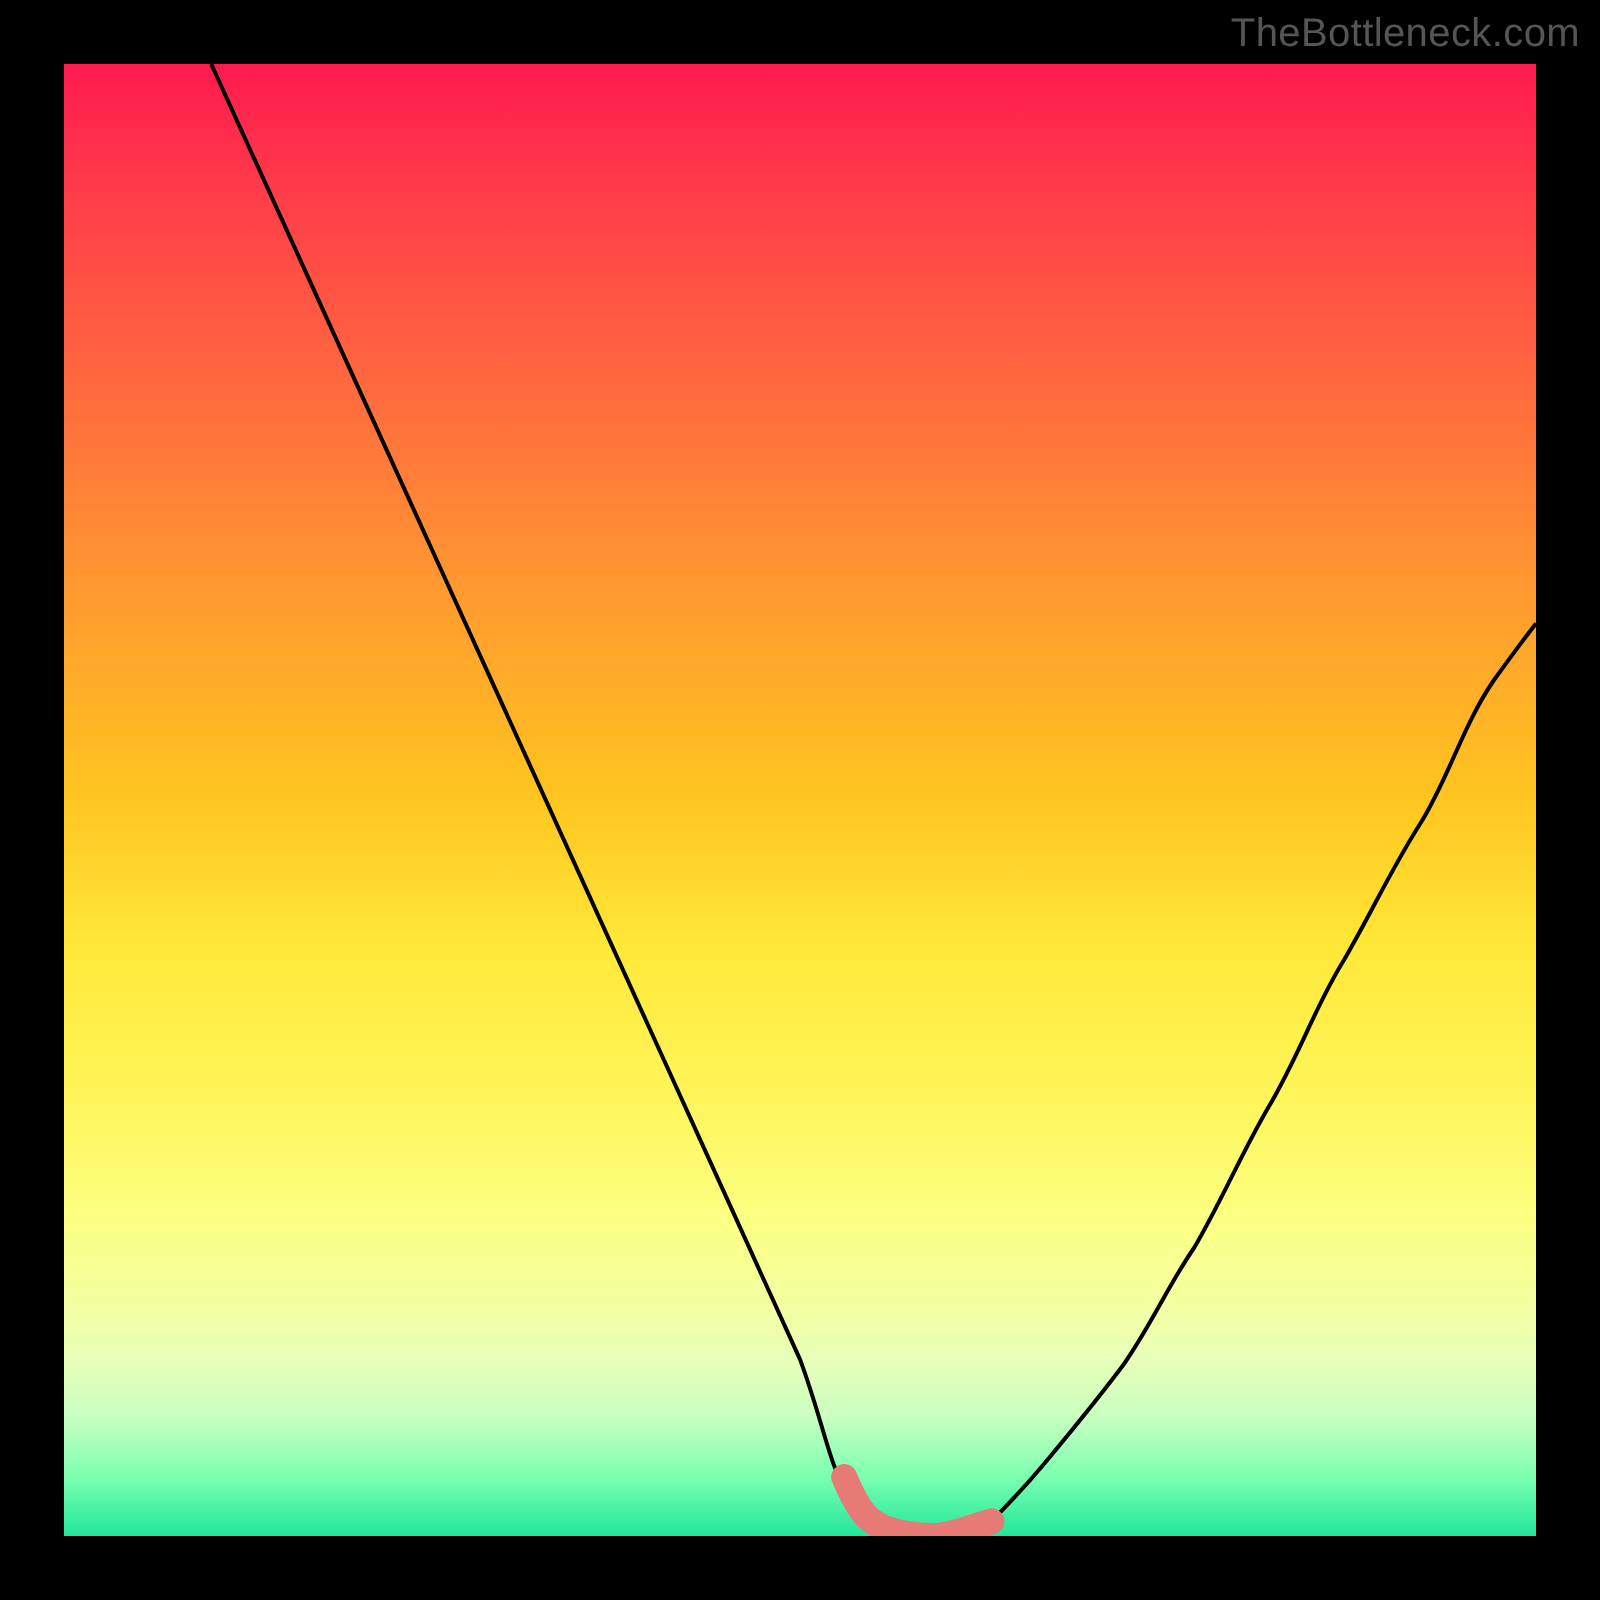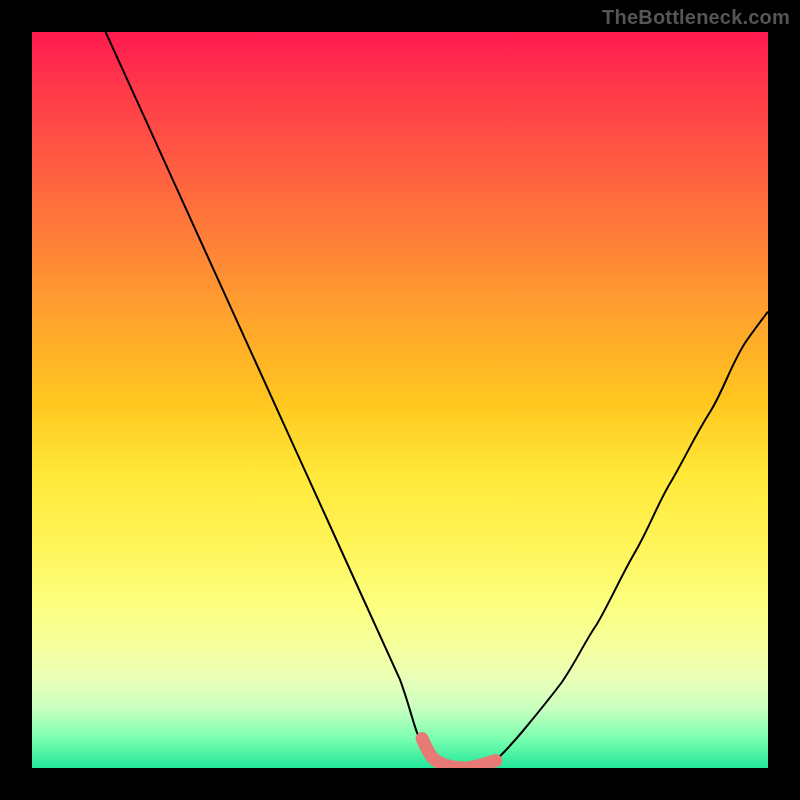--- a/index.html
+++ b/index.html
@@ -38,21 +38,21 @@
       #7affb0 96%,
       #22e69a 100%
     );
   }
   .watermark {
     position: absolute;
     top: 6px;
     right: 10px;
     color: #555;
     font-size: 20px;
-    font-weight: 700;
+    font-weight: 400;
     letter-spacing: 0.2px;
     user-select: none;
   }
   svg.curve {
     position: absolute;
     left: 0;
     top: 0;
     width: 736px;
     height: 736px;
   }

